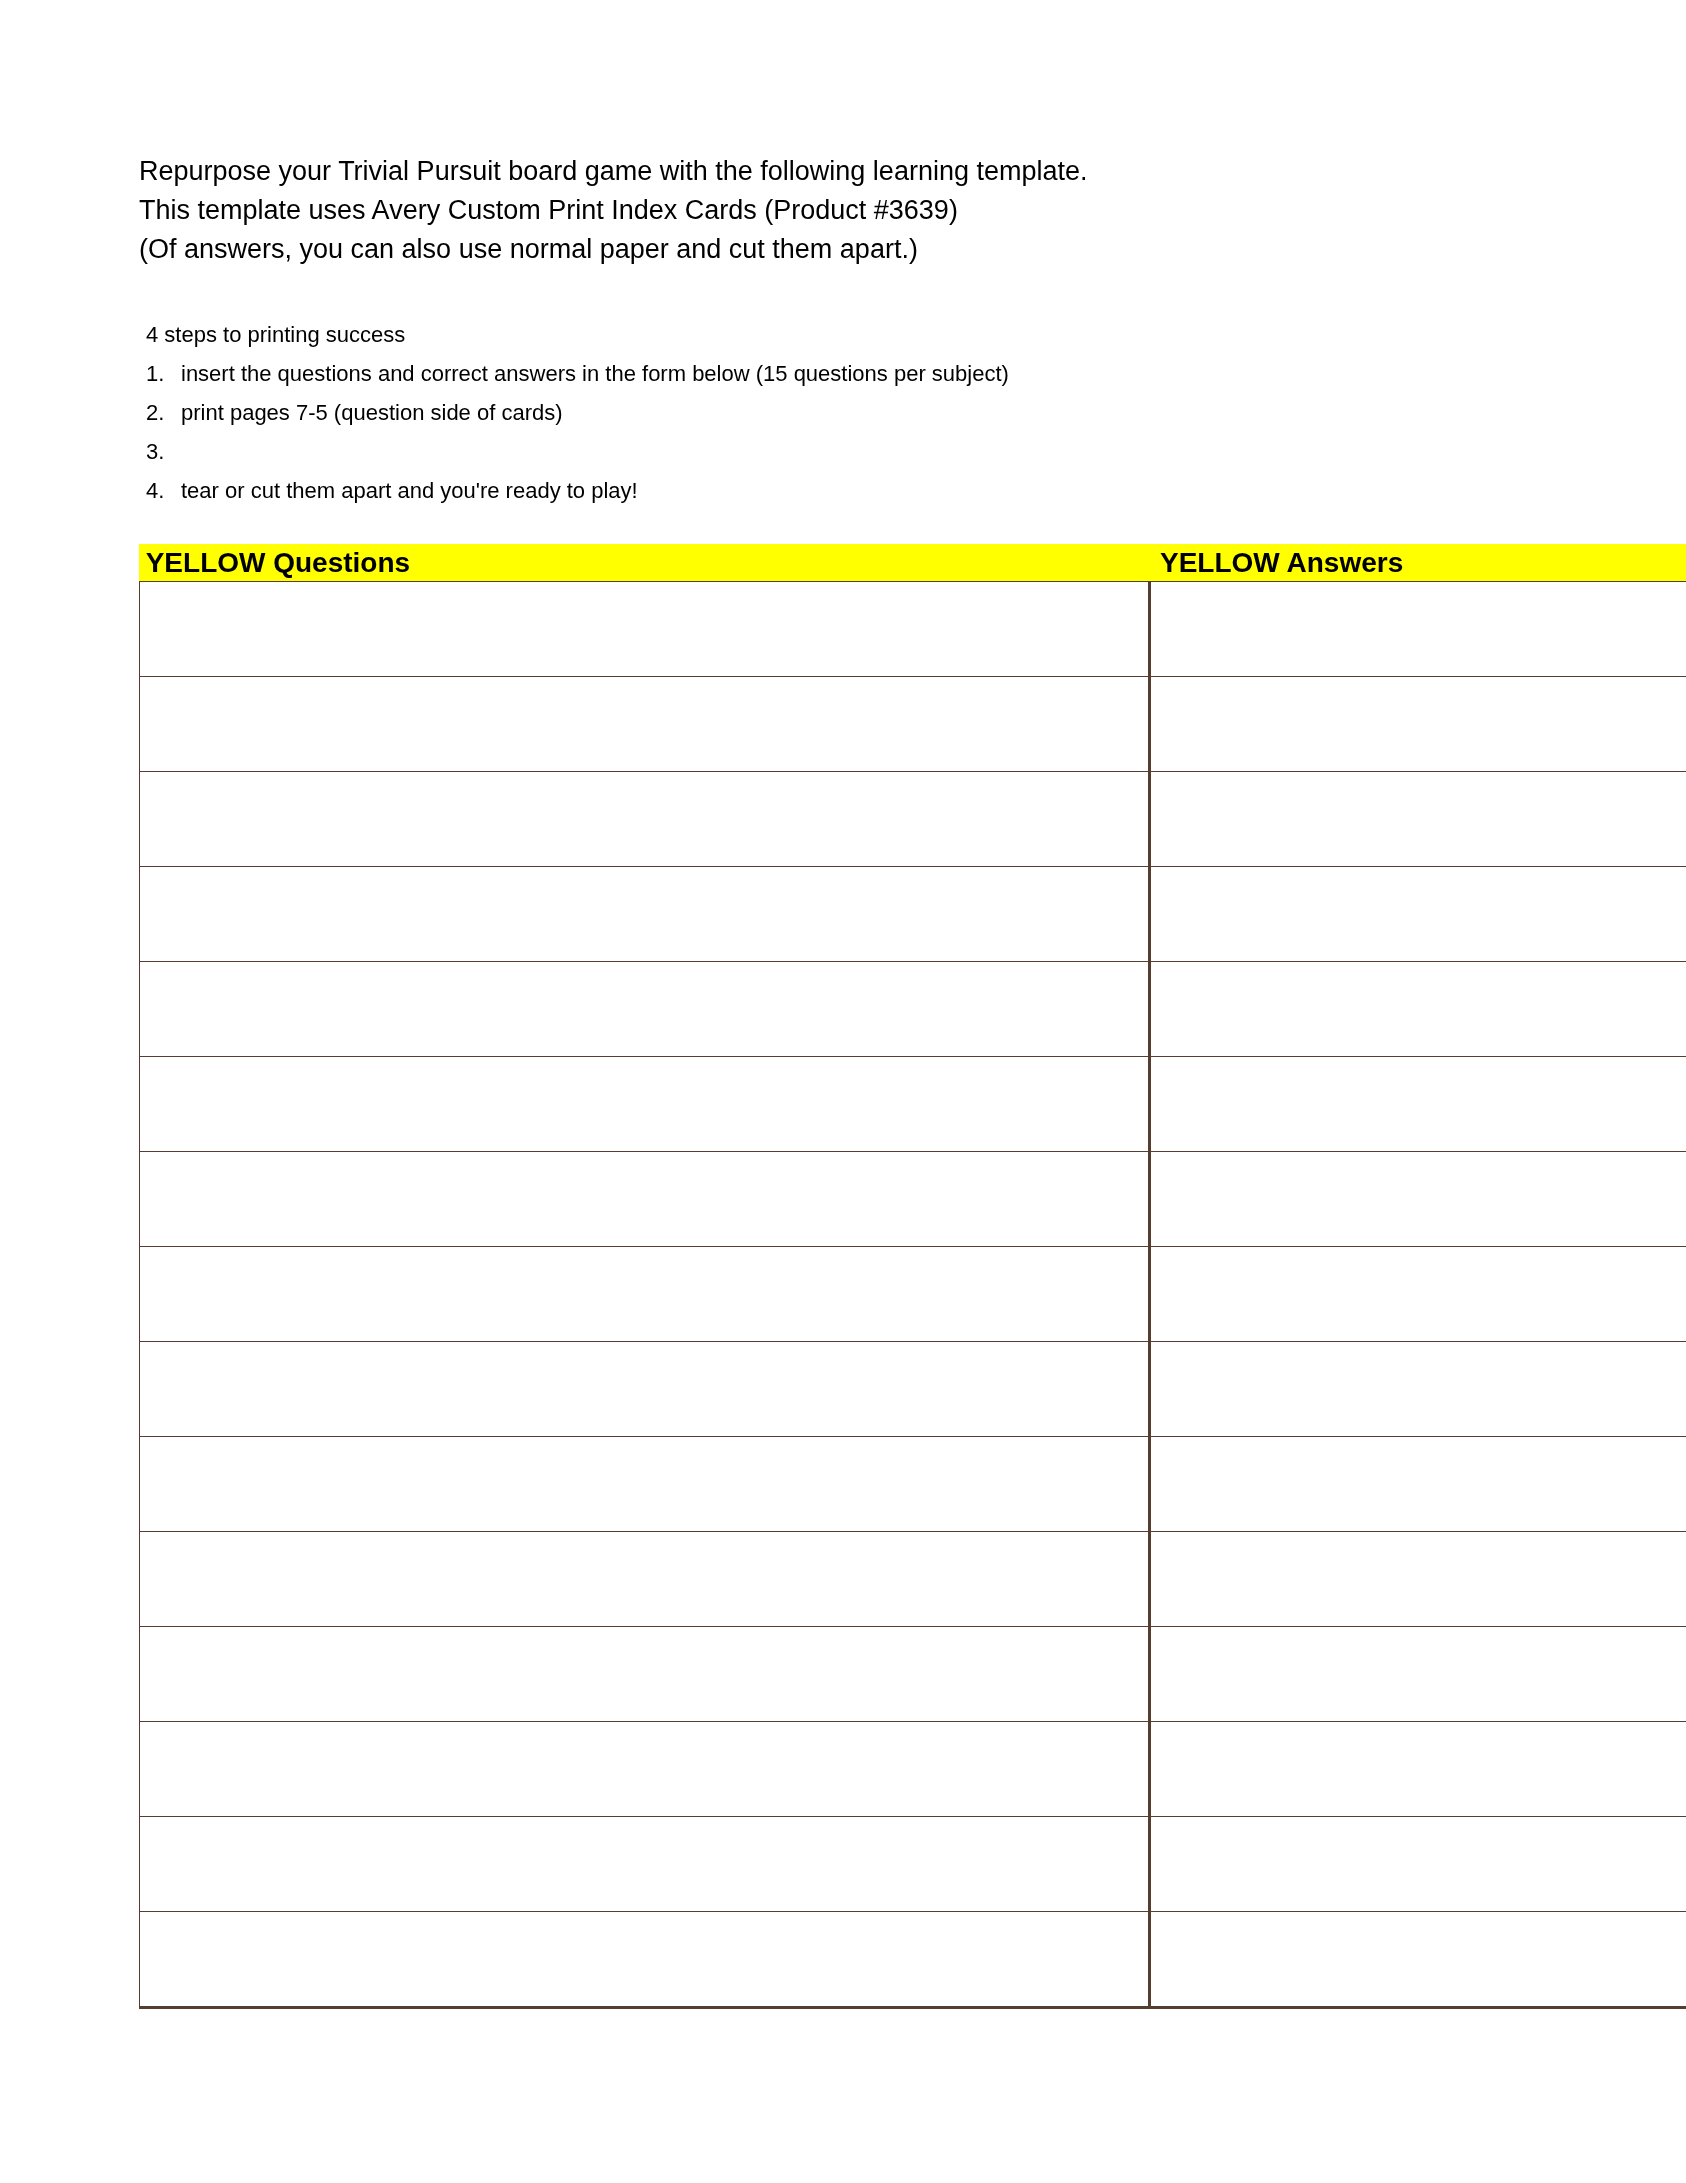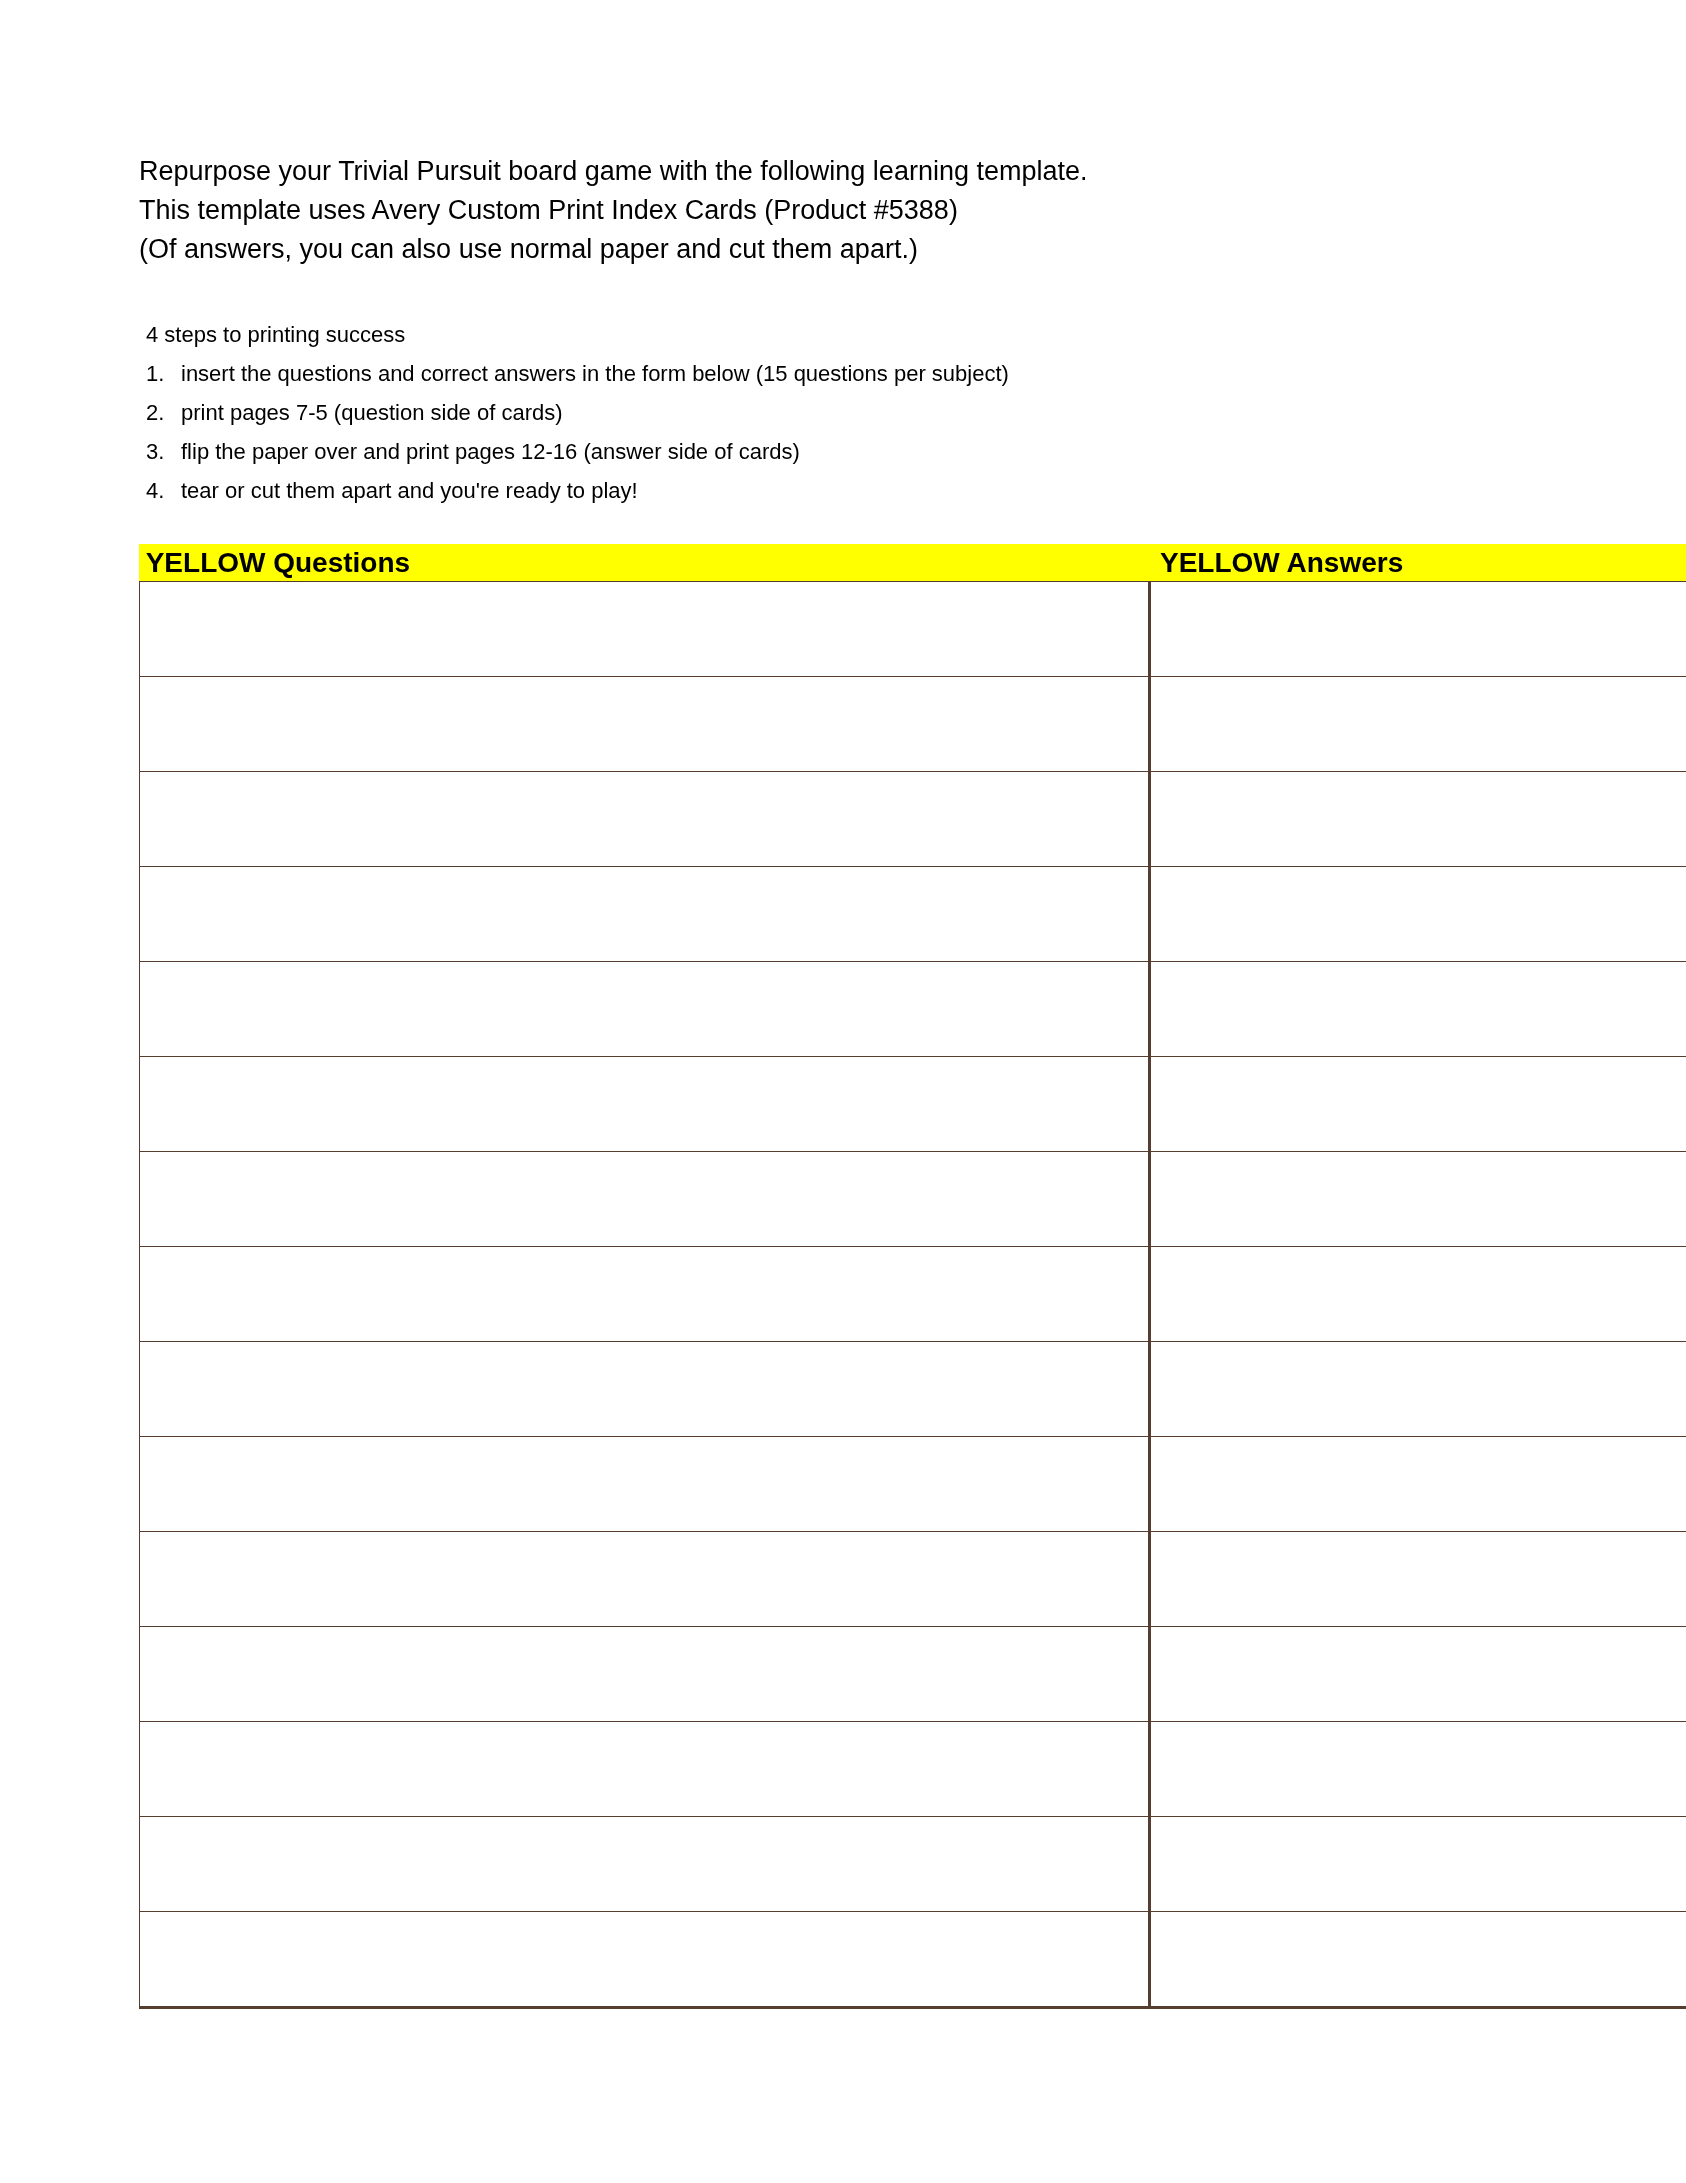--- a/index.html
+++ b/index.html
@@ -88,37 +88,36 @@
     width: 61.6%;
     border-right: 3.3px solid var(--border-color);
   }
   .cell-a { flex: 1; }
 </style>
 </head>
 <body>
 
 <div class="intro">
   <div>Repurpose your Trivial Pursuit board game with the following learning template.</div>
-  <div>This template uses Avery Custom Print Index Cards (Product #5388)</div>
+  <div>This template uses Avery Custom Print Index Cards (Product #3639)</div>
   <div>(Of answers, you can also use normal paper and cut them apart.)</div>
 </div>
 
 <div class="steps">
   <div>4 steps to printing success</div>
   <div class="step-item">
     <span class="step-num">1.</span>
     <span>insert the questions and correct answers in the form below (15 questions per subject)</span>
   </div>
   <div class="step-item">
     <span class="step-num">2.</span>
     <span>print pages 7-5 (question side of cards)</span>
   </div>
   <div class="step-item">
     <span class="step-num">3.</span>
-    <span>flip the paper over and print pages 12-16 (answer side of cards)</span>
   </div>
   <div class="step-item">
     <span class="step-num">4.</span>
     <span>tear or cut them apart and you're ready to play!</span>
   </div>
 </div>
 
 <div class="tpl-table">
   <div class="tpl-header">
     <div class="hcell hcell-q">YELLOW Questions</div>

